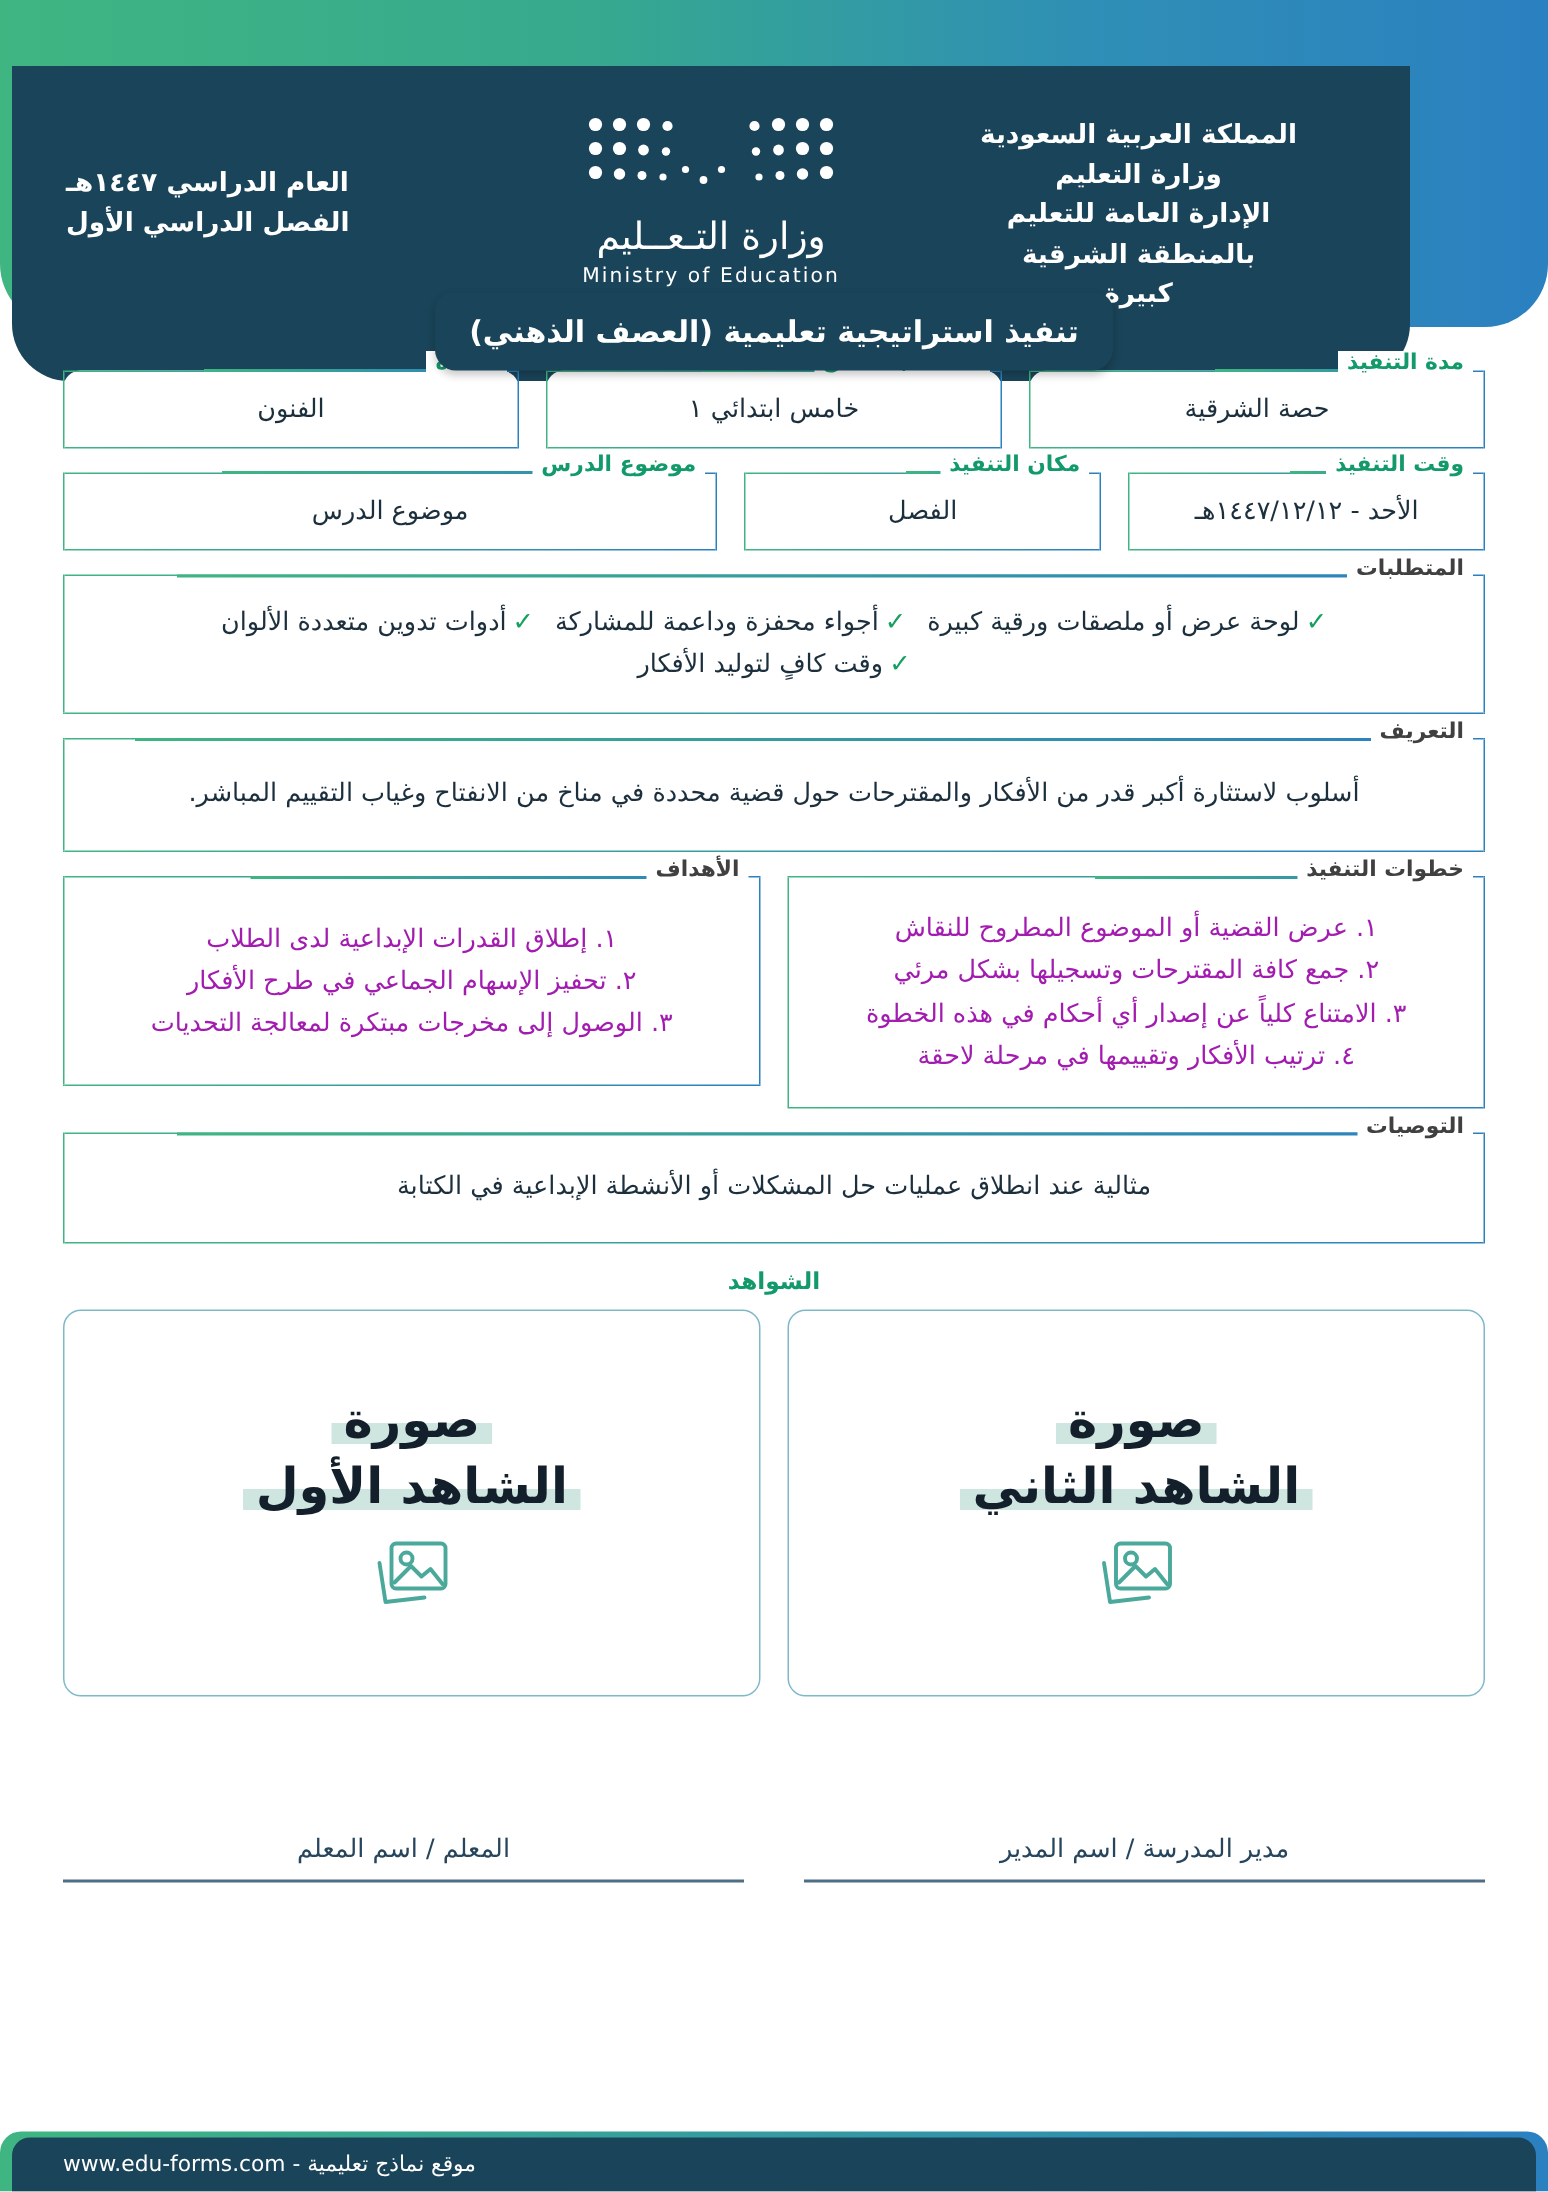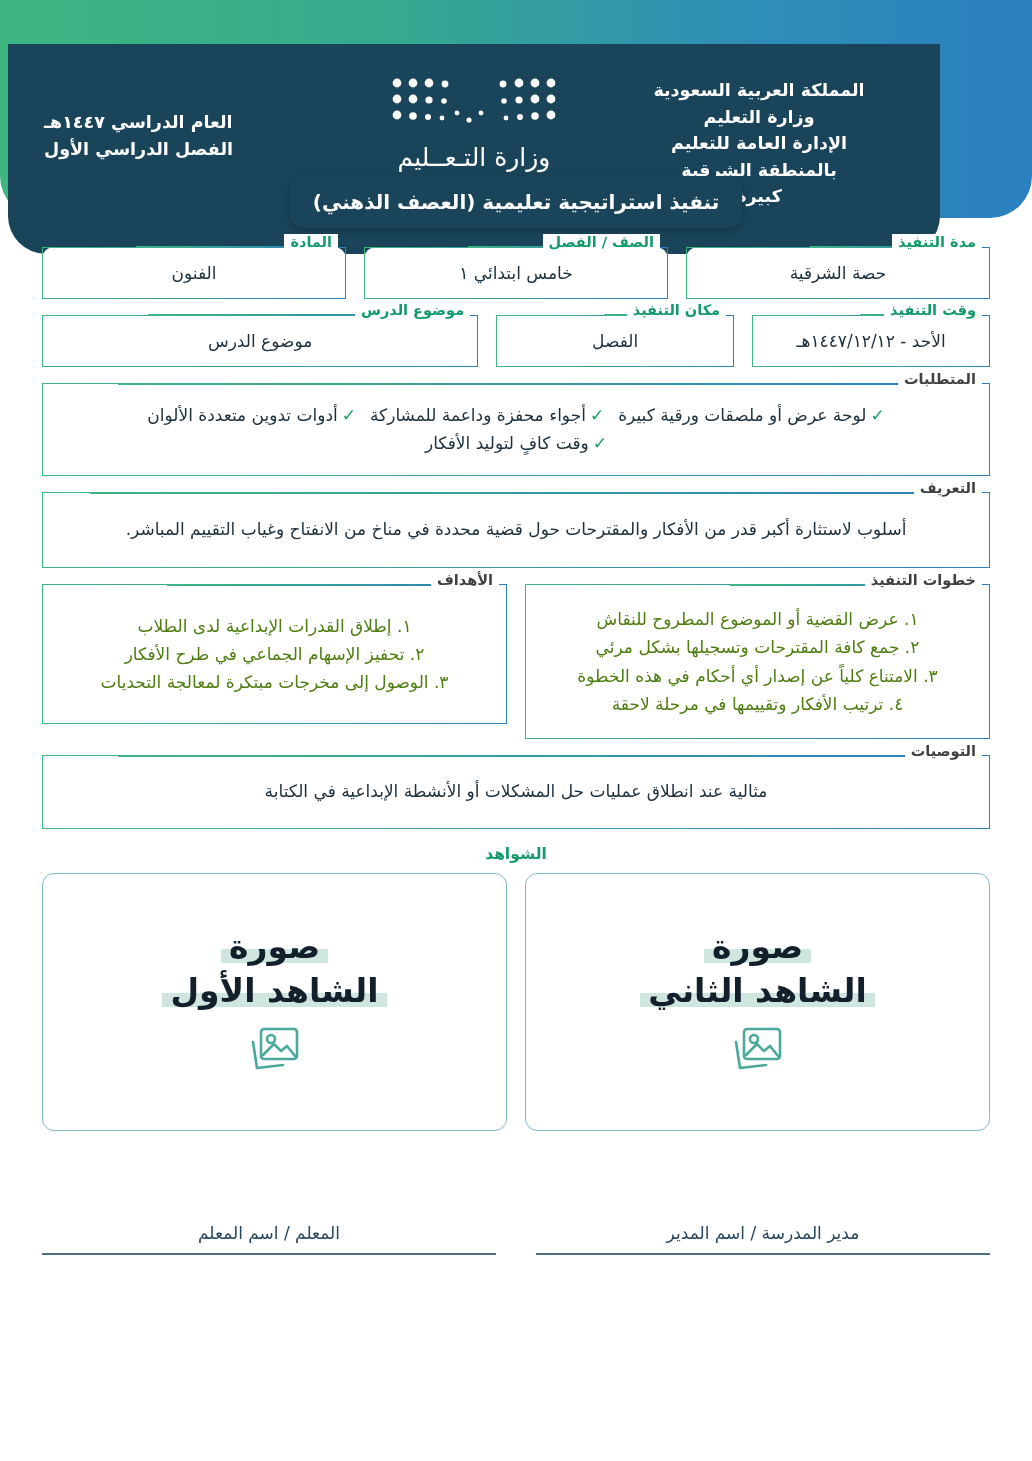--- a/index.html
+++ b/index.html
@@ -91,21 +91,21 @@
     font-size: 17.5px;
     line-height: 1.55;
     font-weight: 600;
     padding-top: 40px;
   }
   .hdr-left div { white-space: nowrap; }
 
   
   .title-ribbon {
     position: absolute;
-    left: 290px; top: 176px;
+    left: 290px; top: 195px;
     width: 452px;
     height: 52px;
     background: #1a4459;
     border-radius: 12px 12px 14px 14px;
     display: flex;
     align-items: center;
     justify-content: center;
     color: #ffffff;
     font-size: 20px;
     font-weight: 700;
@@ -225,21 +225,21 @@
   .two-col { display: flex; gap: 18px; margin-bottom: 16px; }
   .col { position: relative; flex: 1; }
   .list-box {
     border: 1.6px solid;
     border-image: linear-gradient(to left, #2b80c0, #3fb582) 1;
     border-radius: 12px;
     background: #ffffff;
     padding: 20px 22px;
     min-height: 140px;
     text-align: center;
-    color: #4d7c0f;
+    color: #a21caf;
     font-size: 17px;
     line-height: 1.66;
     display: flex;
     flex-direction: column;
     justify-content: center;
   }
   .list-box div { white-space: nowrap; }
 
   
   .evidence-wrap { margin-top: 8px; }
@@ -504,14 +504,20 @@
         <div class="sign-line"></div>
       </div>
       <div class="sign-col">
         <div class="sign-text">المعلم / اسم المعلم</div>
         <div class="sign-line"></div>
       </div>
     </div>
 
   </div>
 
+  <div class="footer-wrap">
+    <div class="footer-accent"></div>
+    <div class="footer-bar">
+      <span class="footer-text">موقع نماذج تعليمية - www.edu-forms.com</span>
+    </div>
+  </div>
 
 </div>
 
 </body></html>

